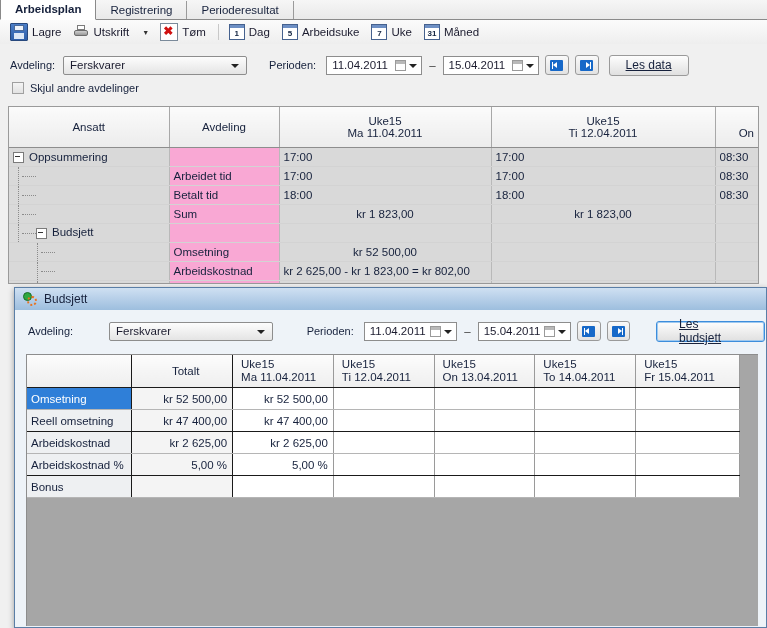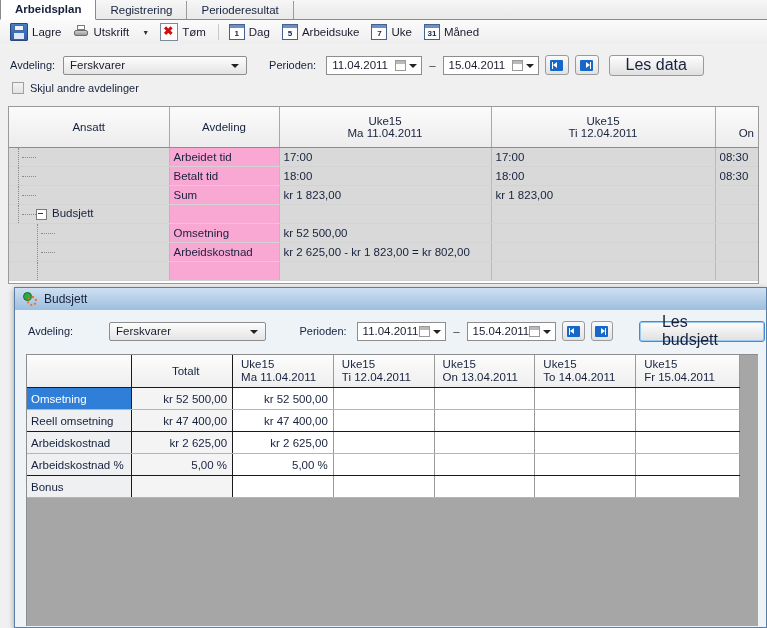--- a/index.html
+++ b/index.html
@@ -95,22 +95,23 @@
   .navglyph{width:13px;height:11px;background:#1668c8;position:relative;border-radius:1px;}
   .navglyph:before{content:"";position:absolute;top:2px;width:0;height:0;border-top:3px solid transparent;border-bottom:3px solid transparent;}
   .navglyph.prev:before{left:3px;border-right:4px solid #fff;}
   .navglyph.prev:after{content:"";position:absolute;left:2px;top:2px;width:1px;height:7px;background:#fff;}
   .navglyph.next:before{right:3px;border-left:4px solid #fff;}
   .navglyph.next:after{content:"";position:absolute;right:2px;top:2px;width:1px;height:7px;background:#fff;}
   .btn{
     height:21px;padding:0 16px;margin-left:10px;
     background:linear-gradient(to bottom,#fdfdfd,#e0e0e0);
     border:1px solid #9a9a9a;border-radius:3px;
-    font-size:16px;color:#16213c;display:flex;align-items:center;justify-content:center;
+    font-size:12px;color:#16213c;display:flex;align-items:center;justify-content:center;
     box-sizing:border-box;
+    text-decoration:underline;
   }
   .btn.focused{border:1px solid #3c8ddc;box-shadow:0 0 0 1px #9fc9ef inset;}
 
   
   .checkrow{position:absolute;left:12px;top:82px;display:flex;align-items:center;gap:6px;}
   .cbox{width:12px;height:12px;background:linear-gradient(to bottom,#f4f4f4,#e2e2e2);border:1px solid #a0a0a0;box-sizing:border-box;}
 
   
   .maingrid{
     position:absolute;left:8px;top:106px;width:751px;height:178px;
@@ -123,21 +124,21 @@
     height:38px;font-weight:normal;color:#16213c;text-align:center;vertical-align:middle;
     font-size:11.5px;
   }
   .maingrid tbody td{
     height:18px;border-right:1px solid #b9b9b9;border-bottom:1px solid #d3d3d3;
     padding:0 4px;background:#d9d9d9;color:#16213c;white-space:nowrap;overflow:hidden;
     vertical-align:middle;
   }
   .maingrid tbody td.c-ansatt{background:#d9d9d9;}
   .maingrid tbody td.c-avd{background:#f9a8d4;}
-  .maingrid tbody td.num{text-align:left;}
+  .maingrid tbody td.num{text-align:center;}
   .red{color:#e02020;}
   .treecell{position:relative;padding-left:0;}
   .exp{
     display:inline-block;width:9px;height:9px;border:1px solid #7a7a7a;background:#fff;
     position:relative;vertical-align:middle;margin-right:5px;
   }
   .exp:before{content:"";position:absolute;left:1px;top:3px;width:5px;height:1px;background:#333;}
   .tline{display:inline-block;width:1px;height:18px;border-left:1px dotted #8a8a8a;vertical-align:middle;}
   .dotted-stub{display:inline-block;width:14px;border-top:1px dotted #8a8a8a;vertical-align:middle;margin-left:2px;}
 
@@ -285,20 +286,27 @@
       <thead>
         <tr>
           <th><span>Ansatt</span></th>
           <th><span>Avdeling</span></th>
           <th><span>Uke15</span><br><span>Ma 11.04.2011</span></th>
           <th><span>Uke15</span><br><span>Ti 12.04.2011</span></th>
           <th style="text-align:right;padding-right:4px;border-right:none;"><span></span><br><span>On</span></th>
         </tr>
       </thead>
       <tbody>
+        <tr>
+          <td class="c-ansatt treecell"><span class="exp"></span><span>Oppsummering</span></td>
+          <td class="c-avd"><span></span></td>
+          <td class="red"><span>17:00</span></td>
+          <td><span>17:00</span></td>
+          <td class="red" style="border-right:none;"><span>08:30</span></td>
+        </tr>
         <tr>
           <td class="c-ansatt treecell"><span style="display:inline-block;width:5px"></span><span class="tline"></span><span class="dotted-stub"></span></td>
           <td class="c-avd"><span>Arbeidet tid</span></td>
           <td><span>17:00</span></td>
           <td><span>17:00</span></td>
           <td style="border-right:none;"><span>08:30</span></td>
         </tr>
         <tr>
           <td class="c-ansatt treecell"><span style="display:inline-block;width:5px"></span><span class="tline"></span><span class="dotted-stub"></span></td>
           <td class="c-avd"><span>Betalt tid</span></td>

